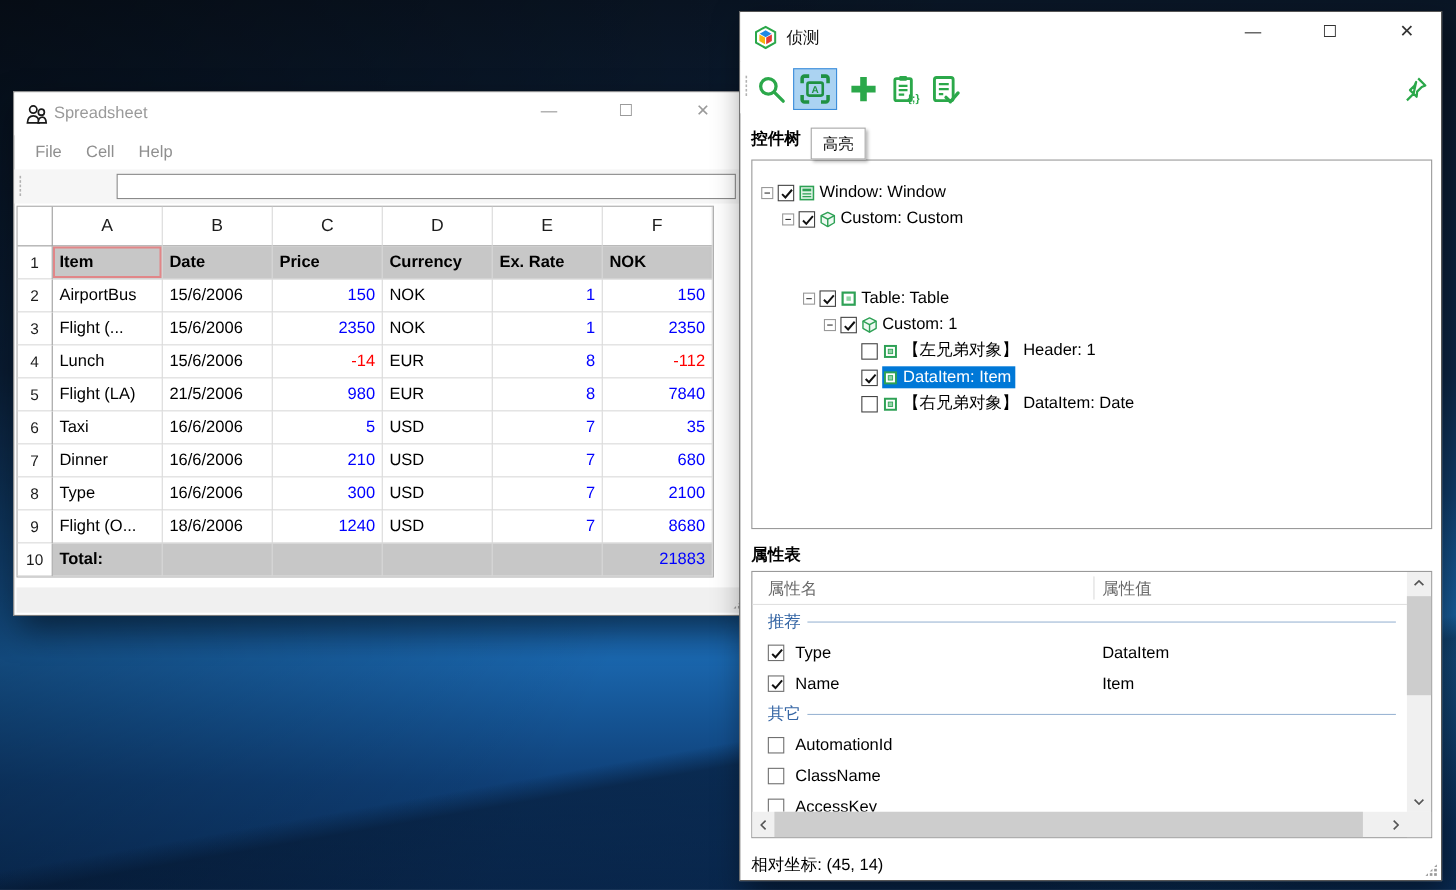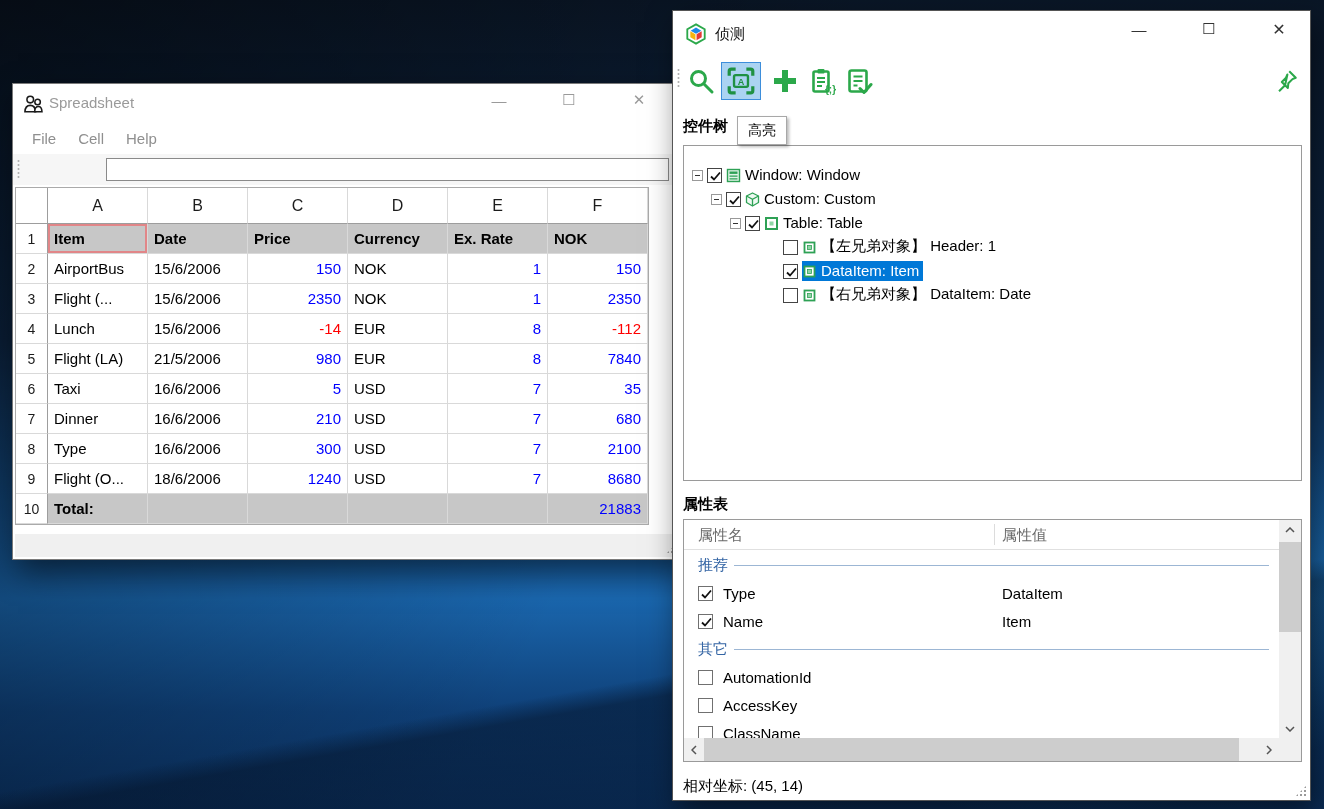--- a/index.html
+++ b/index.html
@@ -318,35 +318,52 @@
         <span class="tree-sel">
           <span class="node-icon">
             <svg width="15" height="15" viewBox="0 0 15 15">
               <path d="M7.5 1 L13.5 4 L13.5 10.5 L7.5 14 L1.5 10.5 L1.5 4 Z" fill="#eef9f2" stroke="#2ea155" stroke-width="1.3" stroke-linejoin="round"></path>
               <path d="M1.5 4 L7.5 7.2 L13.5 4 M7.5 7.2 V14" fill="none" stroke="#2ea155" stroke-width="1.3"></path>
             </svg>
           </span>
           <span class="tree-text">Custom: Custom</span>
         </span>
       </div>
-      <div class="tree-row" style="padding-left: 46px;">
+      <div class="tree-row" style="padding-left: 46px; margin-top: 48px;">
         <span class="expander"></span>
         <span class="cb">
           <svg width="13" height="13" viewBox="0 0 13 13">
             <path d="M2 6.5 L5 9.5 L11 2.5" fill="none" stroke="#111" stroke-width="1.8"></path>
           </svg>
         </span>
         <span class="tree-sel">
           <span class="node-icon">
             <svg width="15" height="15" viewBox="0 0 15 15">
               <rect x="2" y="2" width="11" height="11" fill="#fff" stroke="#2ea155" stroke-width="2"></rect>
               <rect x="5.5" y="5.5" width="4" height="4" fill="#8fd6a5"></rect>
             </svg>
           </span>
           <span class="tree-text">Table: Table</span>
+        </span>
+      </div>
+      <div class="tree-row" style="padding-left: 65px;">
+        <span class="expander"></span>
+        <span class="cb">
+          <svg width="13" height="13" viewBox="0 0 13 13">
+            <path d="M2 6.5 L5 9.5 L11 2.5" fill="none" stroke="#111" stroke-width="1.8"></path>
+          </svg>
+        </span>
+        <span class="tree-sel">
+          <span class="node-icon">
+            <svg width="15" height="15" viewBox="0 0 15 15">
+              <path d="M7.5 1 L13.5 4 L13.5 10.5 L7.5 14 L1.5 10.5 L1.5 4 Z" fill="#eef9f2" stroke="#2ea155" stroke-width="1.3" stroke-linejoin="round"></path>
+              <path d="M1.5 4 L7.5 7.2 L13.5 4 M7.5 7.2 V14" fill="none" stroke="#2ea155" stroke-width="1.3"></path>
+            </svg>
+          </span>
+          <span class="tree-text">Custom: 1</span>
         </span>
       </div>
       <div class="tree-row" style="padding-left: 84px;">
         <span class="exp-spacer"></span>
         <span class="cb"></span>
         <span class="tree-sel">
           <span class="node-icon">
             <svg width="15" height="15" viewBox="0 0 15 15">
               <rect x="2.5" y="2.5" width="10" height="10" fill="#fff" stroke="#2ea155" stroke-width="1.8"></rect>
               <rect x="5.5" y="5.5" width="4" height="4" fill="#8fd6a5" stroke="#2ea155" stroke-width="0.8"></rect>
@@ -420,25 +437,25 @@
         <div class="prop-group">
           <span class="pg-text">其它</span>
           <span class="pg-line"></span>
         </div>
         <div class="prop-row">
           <span class="cb light"></span>
           <span class="prop-name">AutomationId</span>
         </div>
         <div class="prop-row">
           <span class="cb light"></span>
-          <span class="prop-name">AccessKey</span>
+          <span class="prop-name">ClassName</span>
         </div>
         <div class="prop-row">
           <span class="cb light"></span>
-          <span class="prop-name">ClassName</span>
+          <span class="prop-name">AccessKey</span>
         </div>
       </div>
     <div class="vscroll">
       <span class="arr up">
         <svg width="10" height="6" viewBox="0 0 10 6">
             <path d="M1 5 L5 1 L9 5" fill="none" stroke="#555" stroke-width="1.5"></path>
           </svg>
       </span>
       <span id="v-thumb"></span>
       <span class="arr down">

